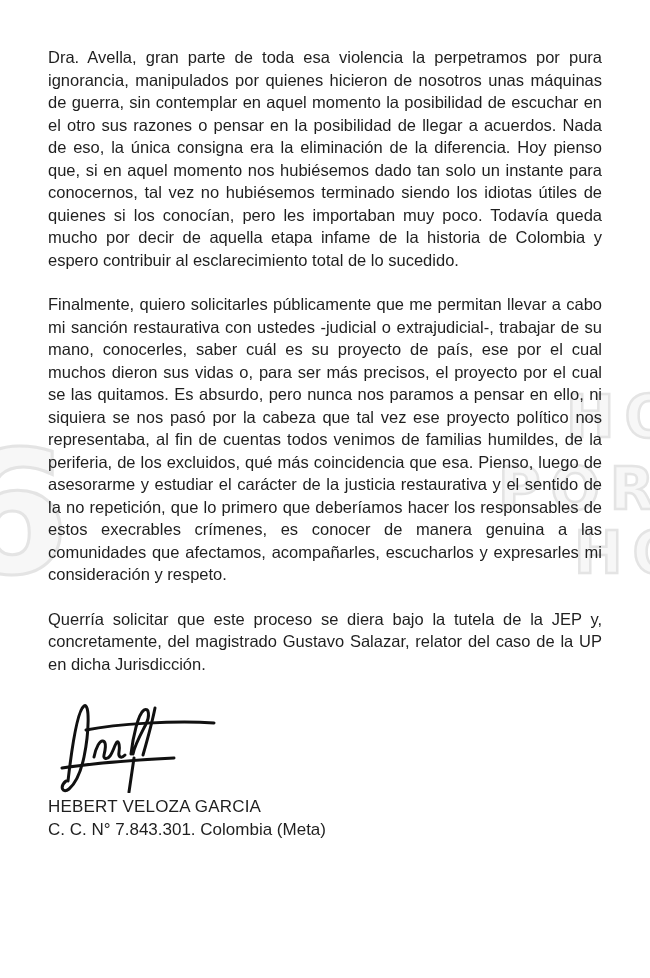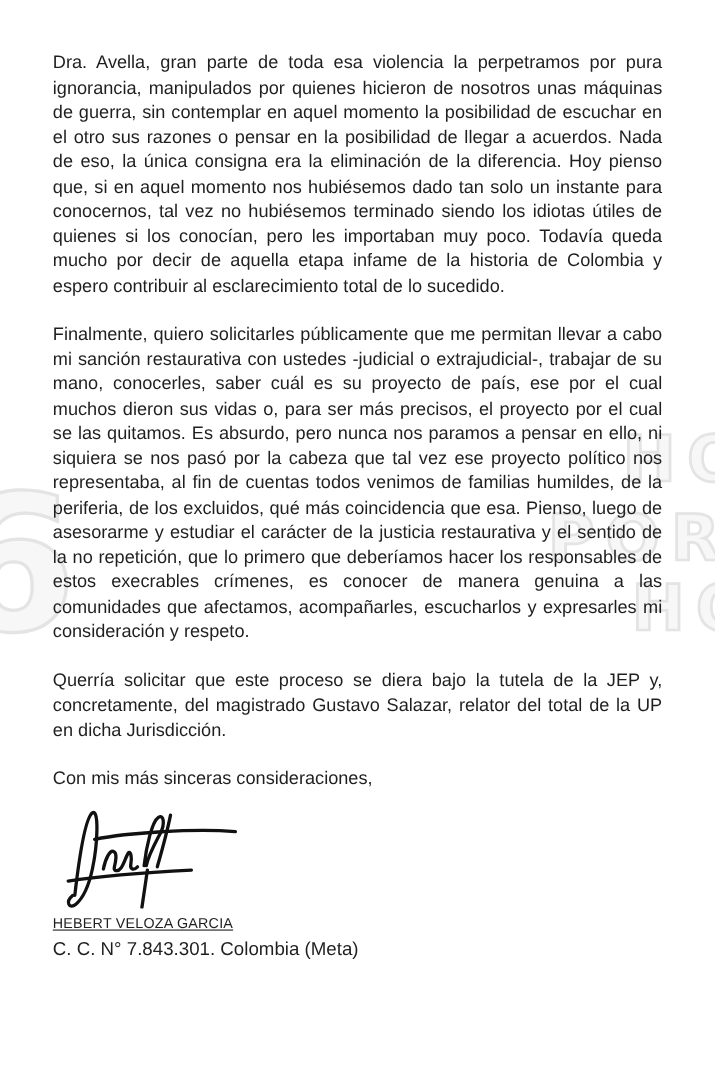--- a/index.html
+++ b/index.html
@@ -59,24 +59,23 @@
     margin: 0 0 10px 0;
     text-align: left;
   }
   .signature-wrap {
     margin: 10px 0 0 6px;
     height: 96px;
   }
   .signature-wrap svg { display: block; }
   .sig-name {
     margin: 2px 0 0 0;
-    font-size: 13px;
+    font-size: 17px;
     line-height: 23px;
     letter-spacing: 0.2px;
-    text-decoration: underline;
   }
   .sig-id {
     margin: 0;
     font-size: 17px;
     line-height: 23px;
   }
 </style>
 </head>
 <body>
 
@@ -85,22 +84,21 @@
   <div class="watermark">
     <div class="wm-six">6</div>
     <div class="wm-word wm-word-1">HOY</div>
     <div class="wm-word wm-word-2">POR</div>
     <div class="wm-word wm-word-3">HOY</div>
   </div>
 
   <div class="letter">
     <p class="para">Dra. Avella, gran parte de toda esa violencia la perpetramos por pura ignorancia, manipulados por quienes hicieron de nosotros unas máquinas de guerra, sin contemplar en aquel momento la posibilidad de escuchar en el otro sus razones o pensar en la posibilidad de llegar a acuerdos. Nada de eso, la única consigna era la eliminación de la diferencia. Hoy pienso que, si en aquel momento nos hubiésemos dado tan solo un instante para conocernos, tal vez no hubiésemos terminado siendo los idiotas útiles de quienes si los conocían, pero les importaban muy poco. Todavía queda mucho por decir de aquella etapa infame de la historia de Colombia y espero contribuir al esclarecimiento total de lo sucedido.</p>
     <p class="para">Finalmente, quiero solicitarles públicamente que me permitan llevar a cabo mi sanción restaurativa con ustedes -judicial o extrajudicial-, trabajar de su mano, conocerles, saber cuál es su proyecto de país, ese por el cual muchos dieron sus vidas o, para ser más precisos, el proyecto por el cual se las quitamos. Es absurdo, pero nunca nos paramos a pensar en ello, ni siquiera se nos pasó por la cabeza que tal vez ese proyecto político nos representaba, al fin de cuentas todos venimos de familias humildes, de la periferia, de los excluidos, qué más coincidencia que esa. Pienso, luego de asesorarme y estudiar el carácter de la justicia restaurativa y el sentido de la no repetición, que lo primero que deberíamos hacer los responsables de estos execrables crímenes, es conocer de manera genuina a las comunidades que afectamos, acompañarles, escucharlos y expresarles mi consideración y respeto.</p>
-    <p class="para">Querría solicitar que este proceso se diera bajo la tutela de la JEP y, concretamente, del magistrado Gustavo Salazar, relator del total de la UP en dicha Jurisdicción.</p>
-    <p class="para closing">Con mis más sinceras consideraciones,</p>
+    <p class="para">Querría solicitar que este proceso se diera bajo la tutela de la JEP y, concretamente, del magistrado Gustavo Salazar, relator del caso de la UP en dicha Jurisdicción.</p>
 
     <div class="signature-wrap">
       <svg width="170" height="96" viewBox="0 0 170 96" fill="none" xmlns="http://www.w3.org/2000/svg">
         <g stroke="#111111" stroke-width="3" stroke-linecap="round" fill="none">
 
           <path d="M 14 84 C 17 58, 23 14, 30 9 C 36 5, 35 36, 30 60 C 27 74, 22 86, 15 92 C 9 97, 5 90, 12 84"></path>
 
           <path d="M 40 60 C 42 50, 46 43, 49 44 C 53 45, 51 54, 50 58 C 49 62, 53 63, 56 59 C 59 55, 61 47, 63 45 C 65 44, 66 50, 65 55 C 64 60, 67 62, 71 58"></path>
 
           <path d="M 77 57 C 79 40, 84 17, 90 13 C 95 10, 96 19, 92 27 C 88 35, 81 47, 79 57"></path>

